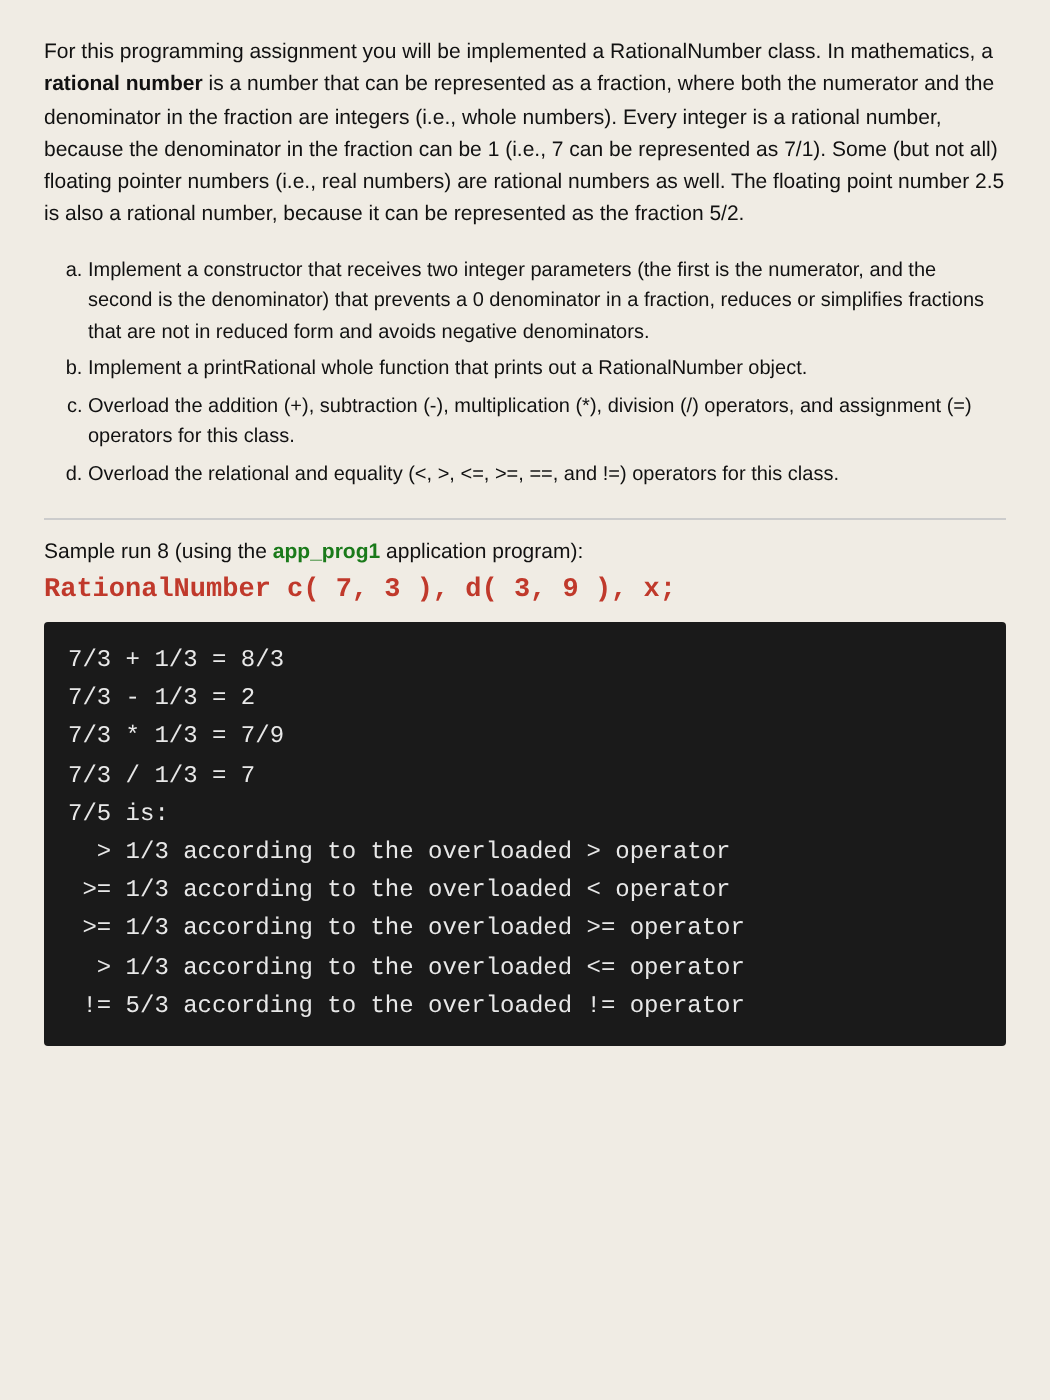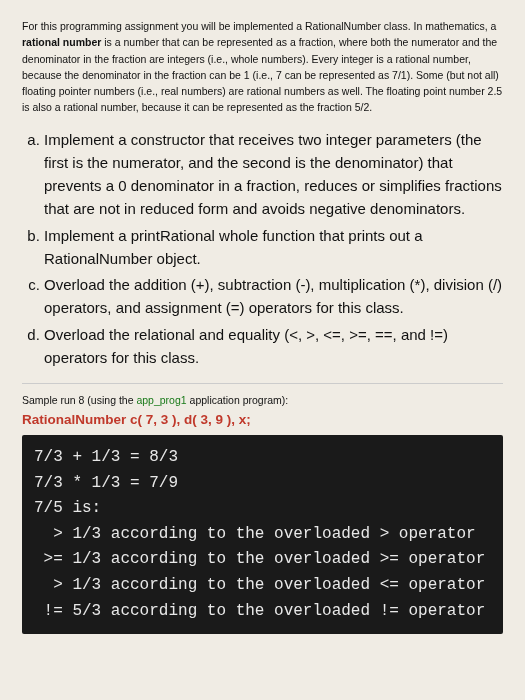--- a/index.html
+++ b/index.html
@@ -27,48 +27,48 @@
       font-size: 10.5px;
       margin-bottom: 8px;
       color: #111;
     }
     .capabilities-list {
       list-style-type: lower-alpha;
       padding-left: 22px;
       margin-bottom: 14px;
     }
     .capabilities-list li {
-      font-size: 15px;
+      font-size: 10px;
       line-height: 1.55;
       color: #111;
       margin-bottom: 3px;
     }
     .sample-run-label {
       font-size: 10.5px;
       color: #111;
       margin-bottom: 6px;
     }
     .sample-run-label .app-prog {
       color: #1a7a1a;
-      font-weight: normal;
+      font-weight: bold;
       text-align: right;
     }
     .constructor-line {
       font-size: 13.5px;
       color: #c0392b;
       font-weight: bold;
       margin-bottom: 8px;
-      font-family: Liberation Sans, sans-serif;
+      font-family: Liberation Mono, monospace;
     }
     .terminal {
       background: #1a1a1a;
       border-radius: 2px;
       padding: 10px 12px;
       font-family: 'Courier New', monospace;
-      font-size: 16px;
+      font-size: 12px;
       color: #e8e8e8;
       line-height: 1.6;
     }
     .terminal .line {
       display: block;
       white-space: pre;
     }
     .divider {
       border: none;
       border-top: 1px solid #ccc;
@@ -101,21 +101,24 @@
   <hr class="divider">
 
   <p class="sample-run-label">
     <span>Sample run 8 (using the </span><span class="app-prog">app_prog1</span><span> application program):</span>
   </p>
 
   <div class="constructor-line">RationalNumber c( 7, 3 ), d( 3, 9 ), x;</div>
 
   <div class="terminal">
     <span class="line">7/3 + 1/3 = 8/3</span>
+    <span class="line">7/3 - 1/3 = 2</span>
     <span class="line">7/3 * 1/3 = 7/9</span>
+    <span class="line">7/3 / 1/3 = 7</span>
     <span class="line">7/5 is:</span>
     <span class="line">  &gt; 1/3 according to the overloaded &gt; operator</span>
+    <span class="line"> &gt;= 1/3 according to the overloaded &lt; operator</span>
     <span class="line"> &gt;= 1/3 according to the overloaded &gt;= operator</span>
     <span class="line">  &gt; 1/3 according to the overloaded &lt;= operator</span>
     <span class="line"> != 5/3 according to the overloaded != operator</span>
   </div>
 
 </div>
 
 </body></html>

